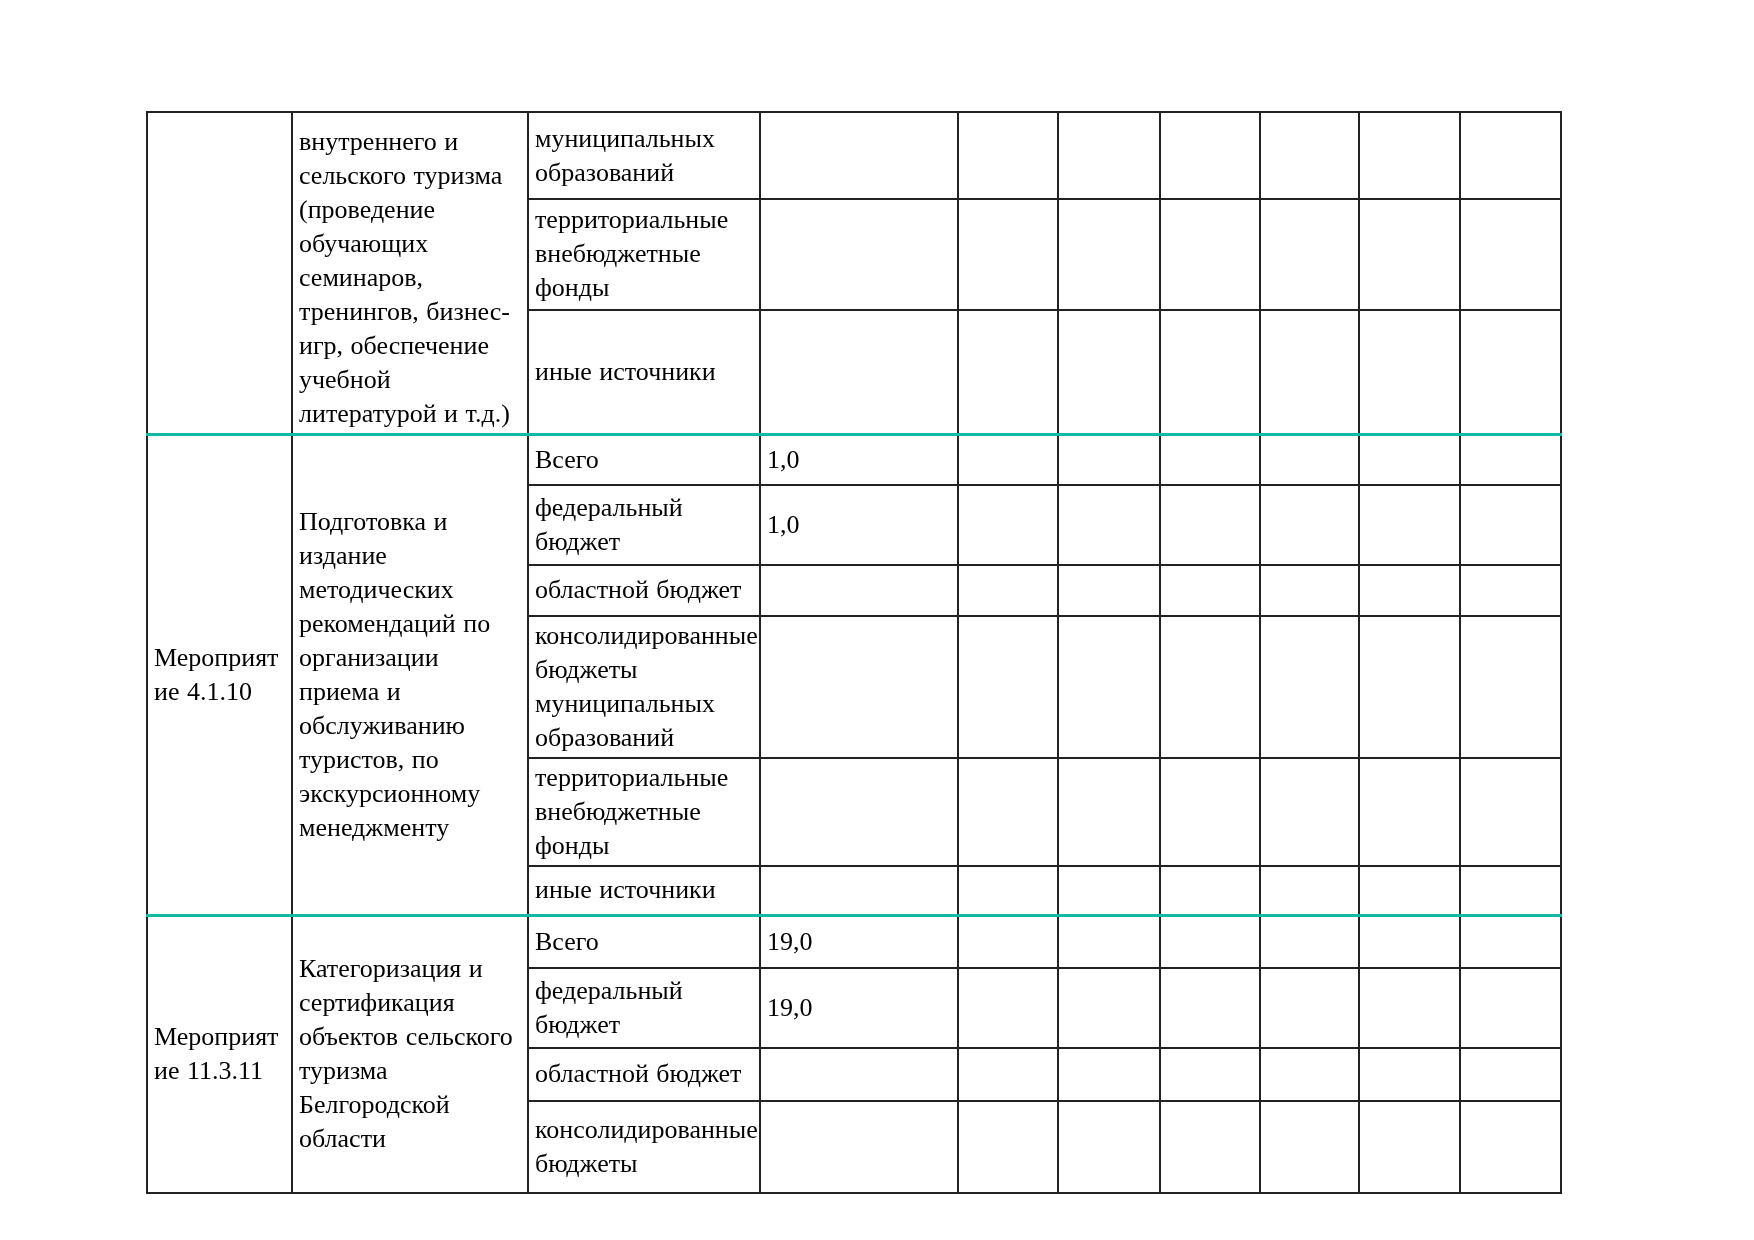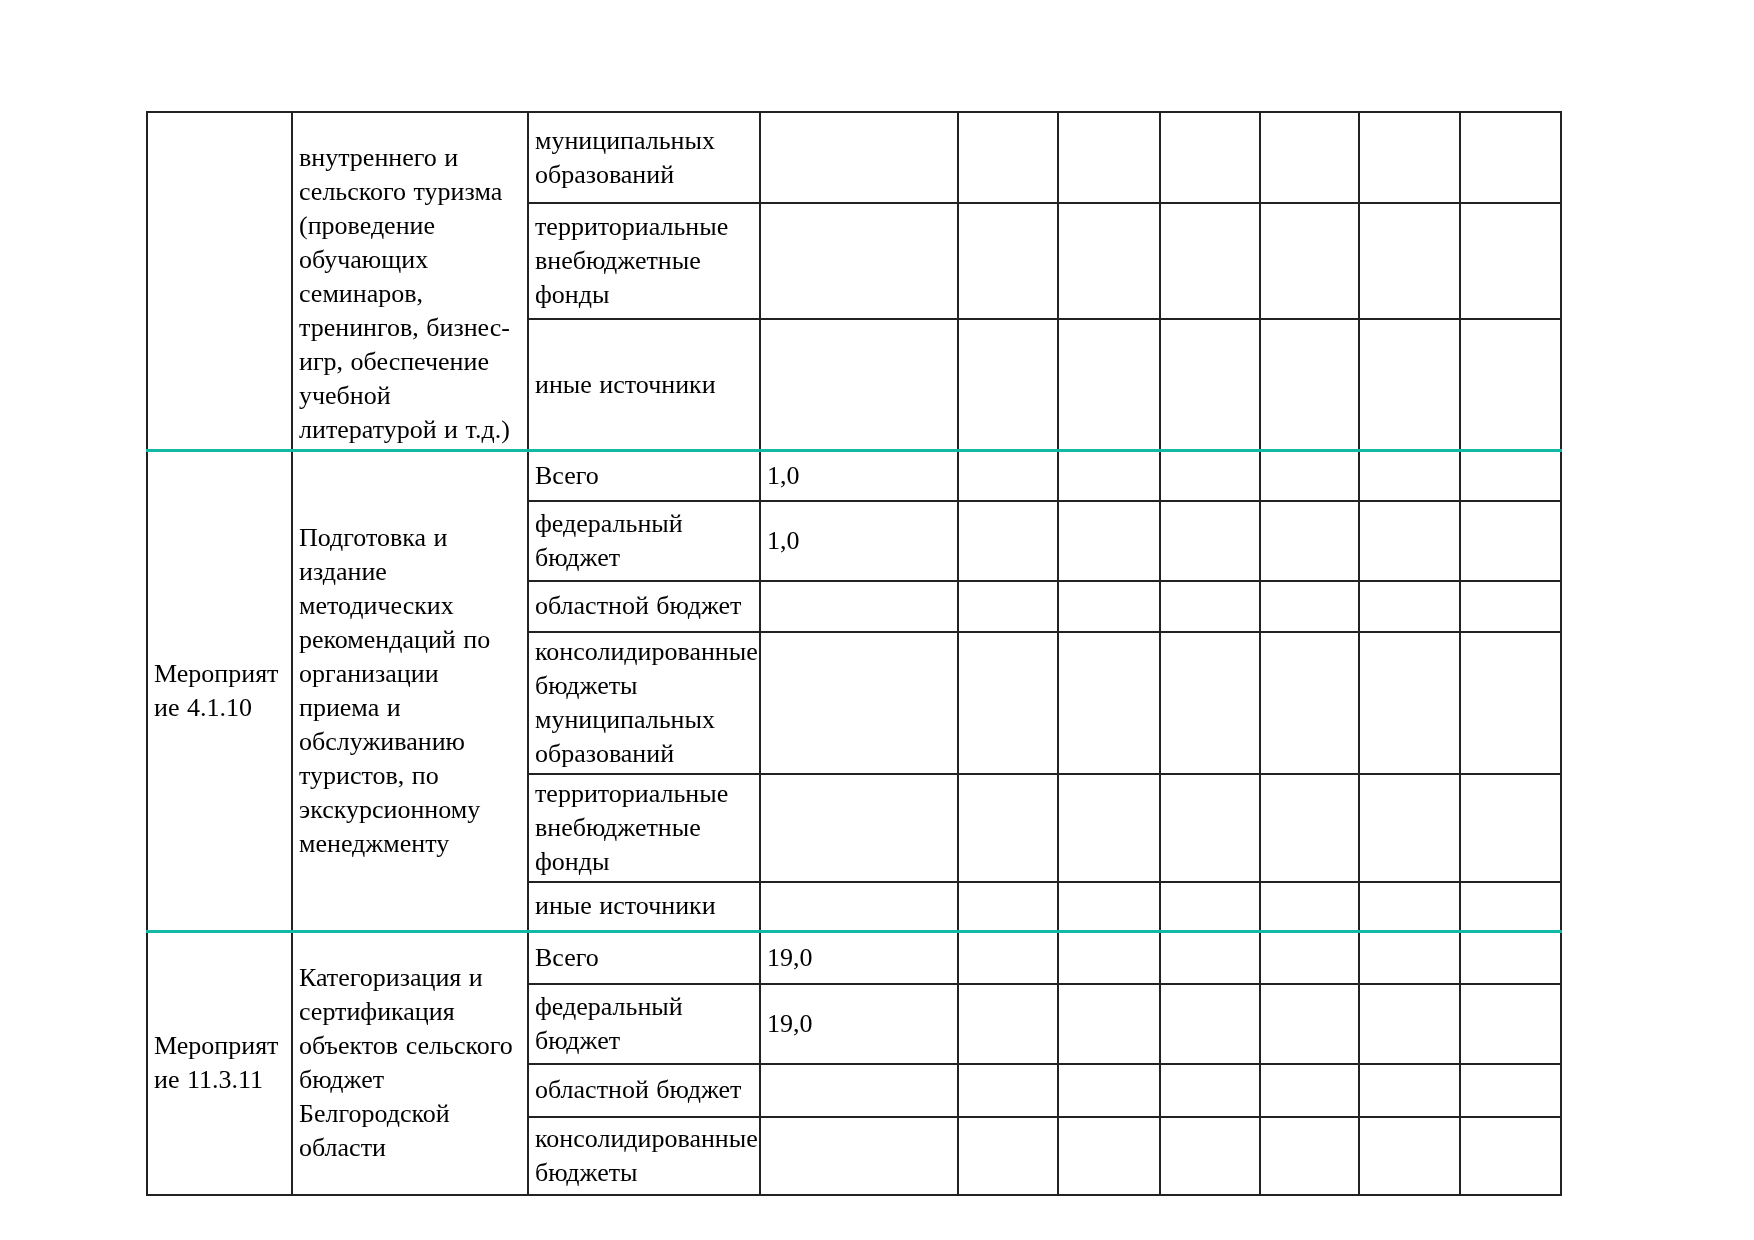--- a/index.html
+++ b/index.html
@@ -37,21 +37,21 @@
   td.c1, td.c2 {
     vertical-align: top;
     padding: 8px 2px 2px 5px;
     overflow-wrap: break-word;
   }
   
   .ga {
     line-height: 30px;
   }
   td.c2.ga {
-    padding-top: 28px;
+    padding-top: 12px;
   }
   
   td.val {
     text-align: left;
     padding: 2px;
   }
   
   tr.group-start td {
     border-top: 3px solid #14b8a6;
   }
@@ -166,21 +166,21 @@
       <td></td>
       <td></td>
       <td></td>
       <td></td>
       <td></td>
       <td></td>
     </tr>
 
     <tr class="group-start" style="height:52px">
       <td class="c1" rowspan="4">Мероприятие 11.3.11</td>
-      <td class="c2" rowspan="4">Категоризация и сертификация объектов сельского бюджет Белгородской области</td>
+      <td class="c2" rowspan="4">Категоризация и сертификация объектов сельского туризма Белгородской области</td>
       <td>Всего</td>
       <td class="val">19,0</td>
       <td></td>
       <td></td>
       <td></td>
       <td></td>
       <td></td>
       <td></td>
     </tr>
     <tr style="height:80px">
@@ -196,21 +196,21 @@
     <tr style="height:53px">
       <td>областной бюджет</td>
       <td class="val"></td>
       <td></td>
       <td></td>
       <td></td>
       <td></td>
       <td></td>
       <td></td>
     </tr>
-    <tr style="height:78px">
+    <tr style="height:92px">
       <td>консолидированные бюджеты</td>
       <td class="val"></td>
       <td></td>
       <td></td>
       <td></td>
       <td></td>
       <td></td>
       <td></td>
     </tr>
   </tbody>

